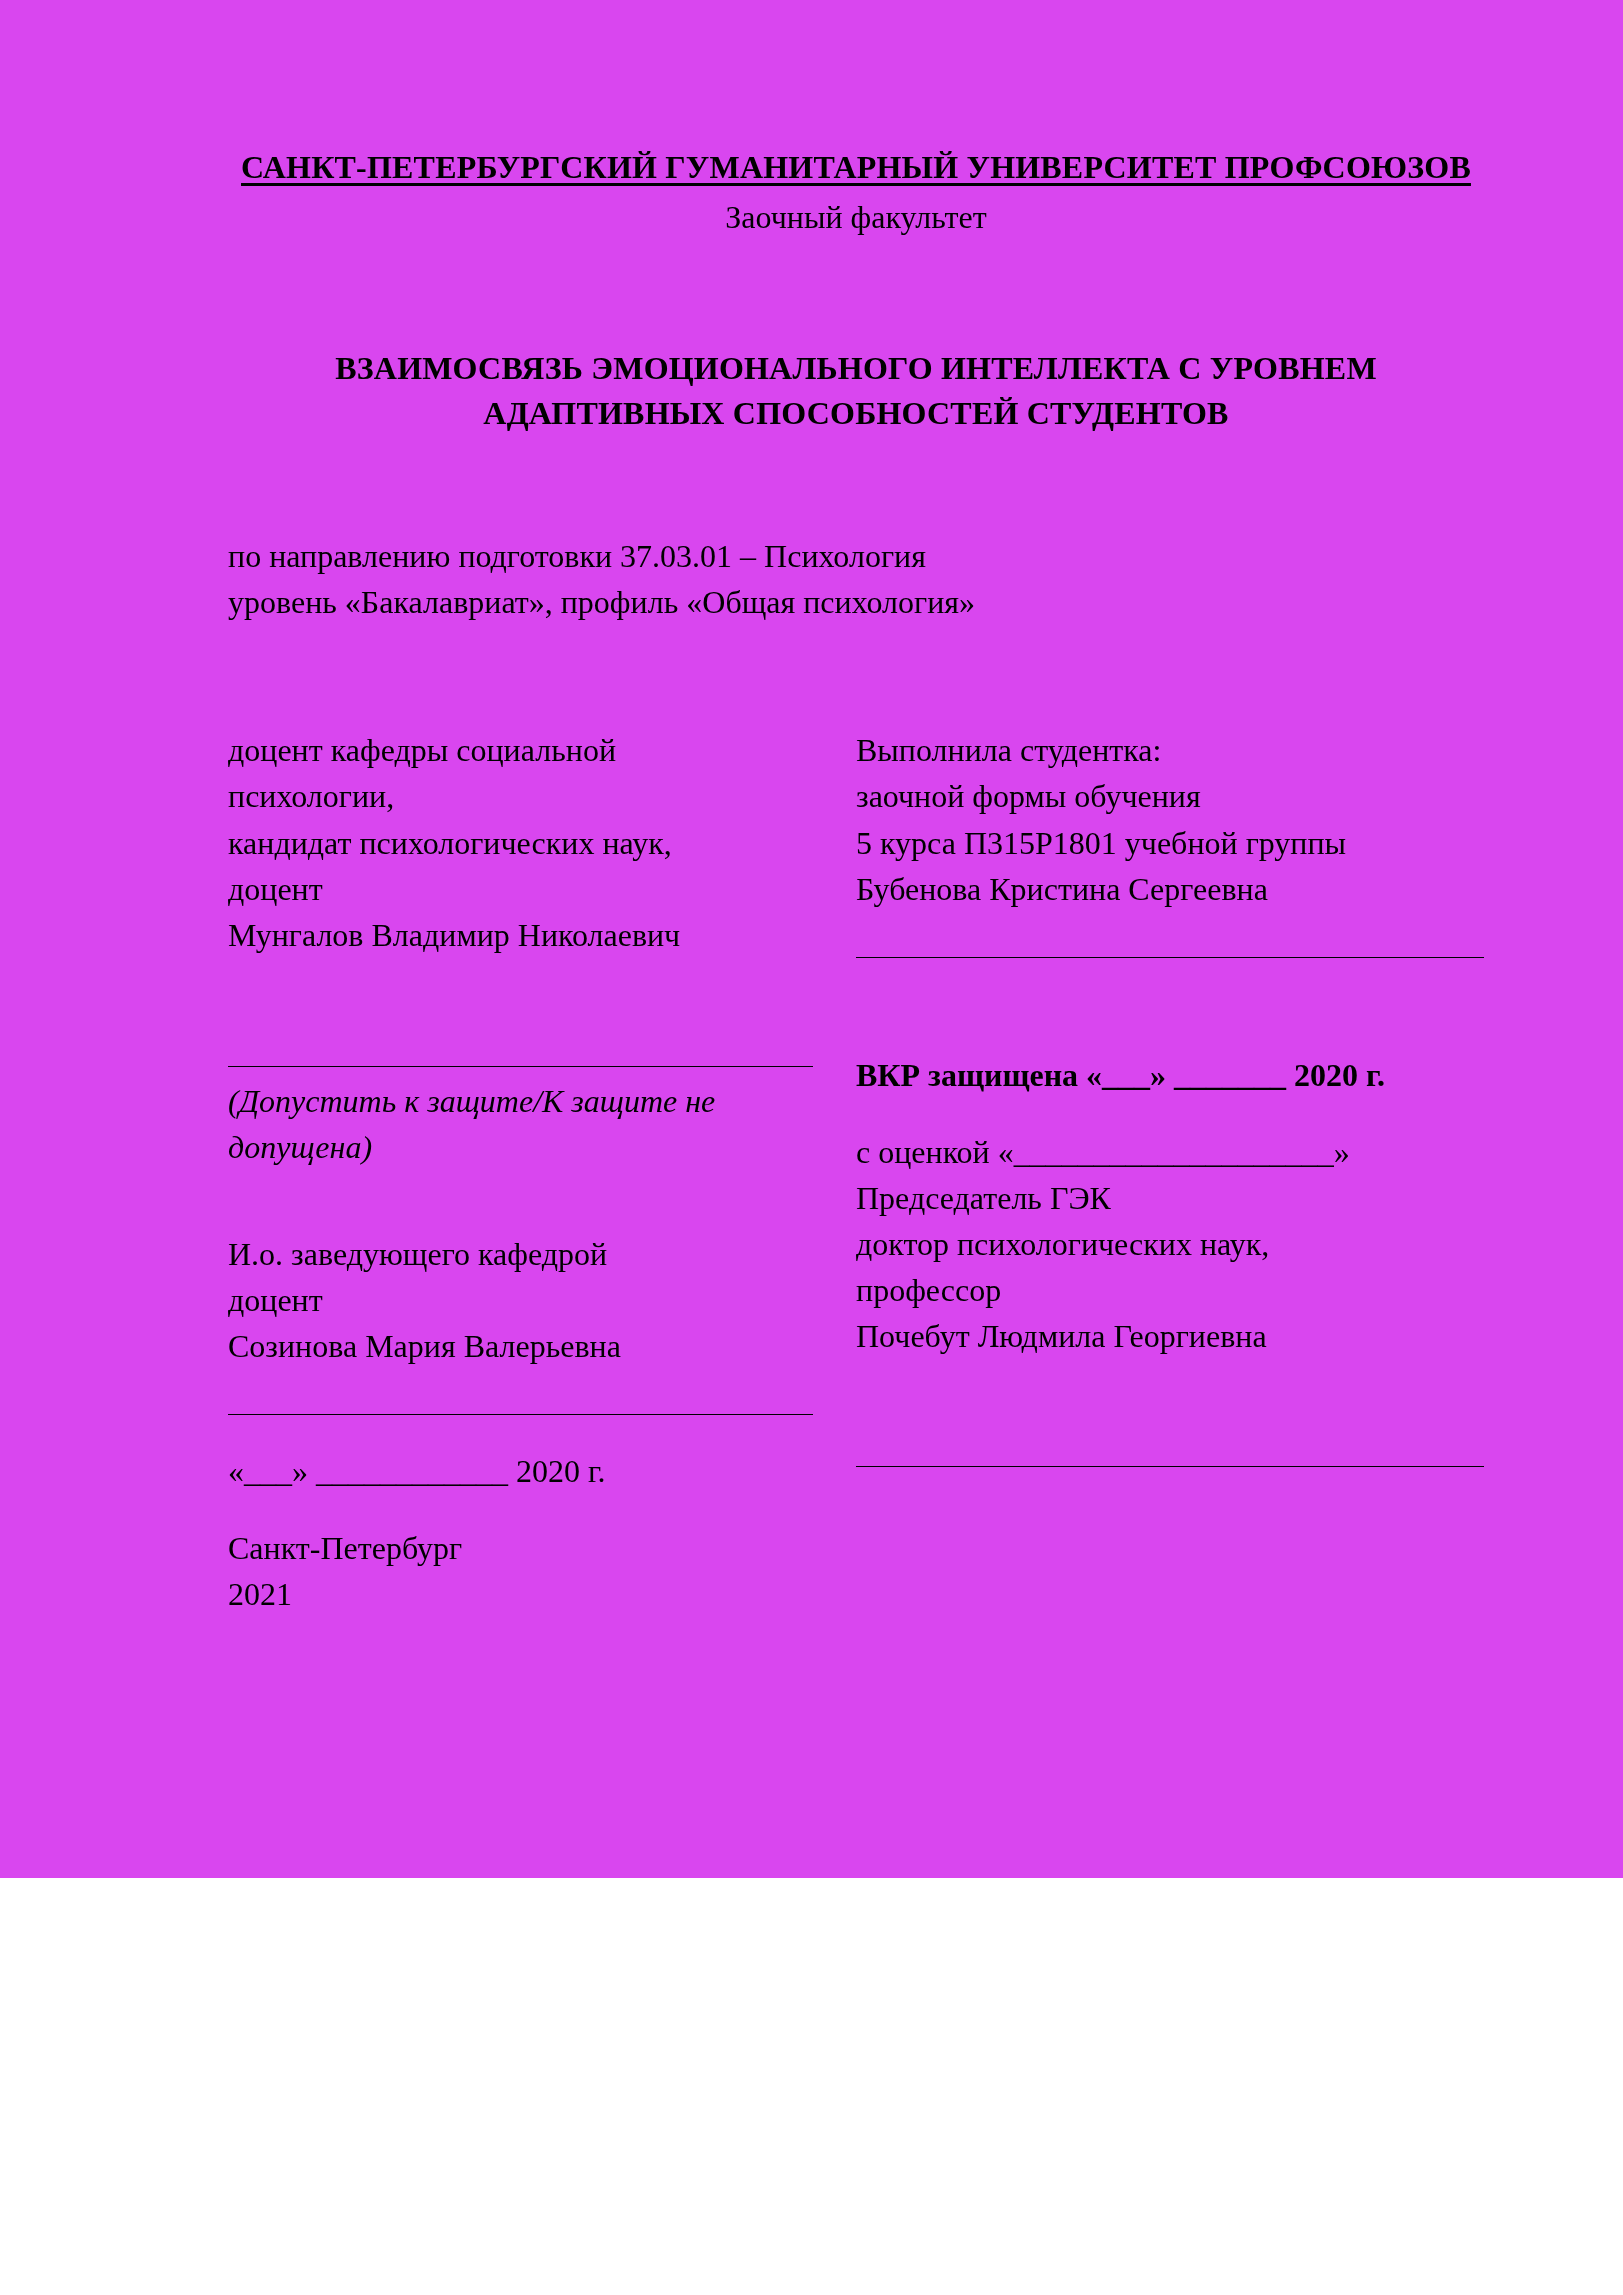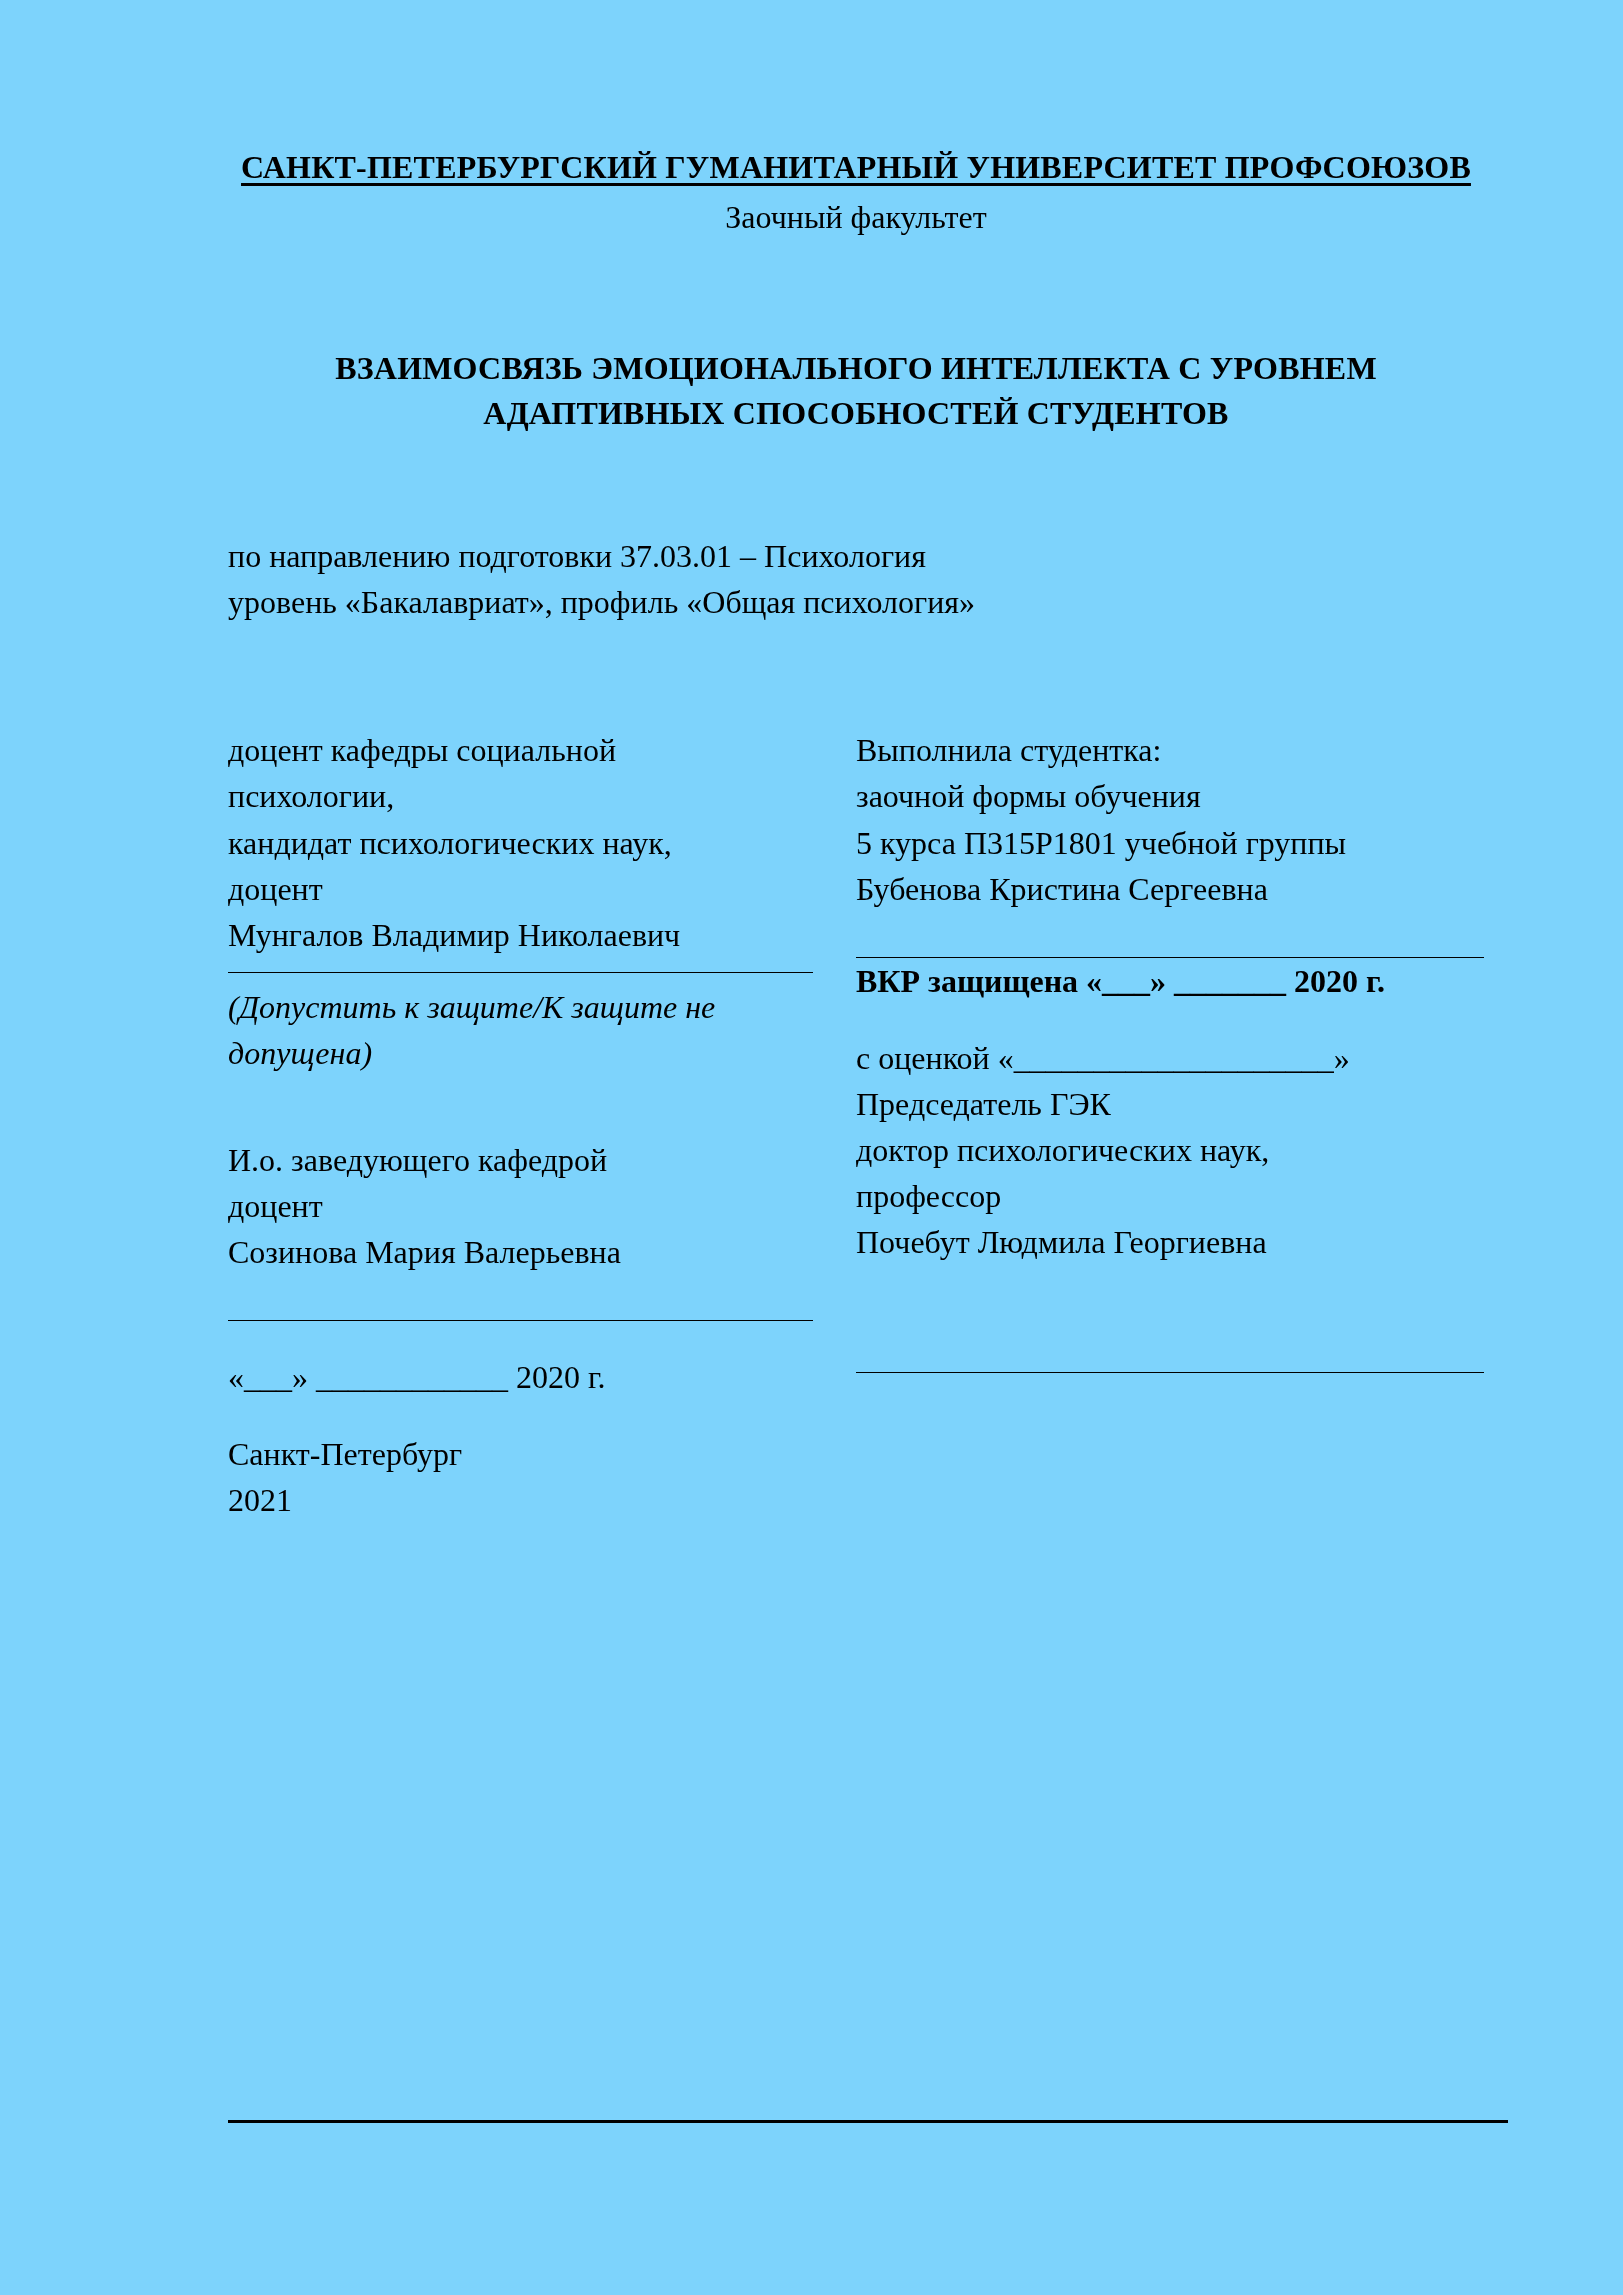--- a/index.html
+++ b/index.html
@@ -7,22 +7,22 @@
     padding: 0;
     background: #ffffff;
   }
   body {
     font-family: "Liberation Serif", serif;
     color: #000000;
   }
   .page {
     position: relative;
     width: 1623px;
-    height: 2295px;
-    background: #7dd3fc;
+    height: 1878px;
+    background: #d946ef;
     box-sizing: border-box;
     padding: 0;
     overflow: hidden;
   }
   .content {
     position: absolute;
     left: 228px;
     top: 0;
     width: 1256px;
   }
@@ -116,20 +116,21 @@
   }
   .bottom-rule {
     position: absolute;
     left: 228px;
     top: 2120px;
     width: 1280px;
     border-bottom: 3.1px solid #000;
   }
   .sec2 {
     display: flex;
+    margin-top: 94px;
   }
 </style>
 </head>
 <body>
 
 <div class="page">
   <div class="content">
 
     <div class="uni-title"><span>САНКТ-ПЕТЕРБУРГСКИЙ ГУМАНИТАРНЫЙ УНИВЕРСИТЕТ ПРОФСОЮЗОВ</span></div>
 

